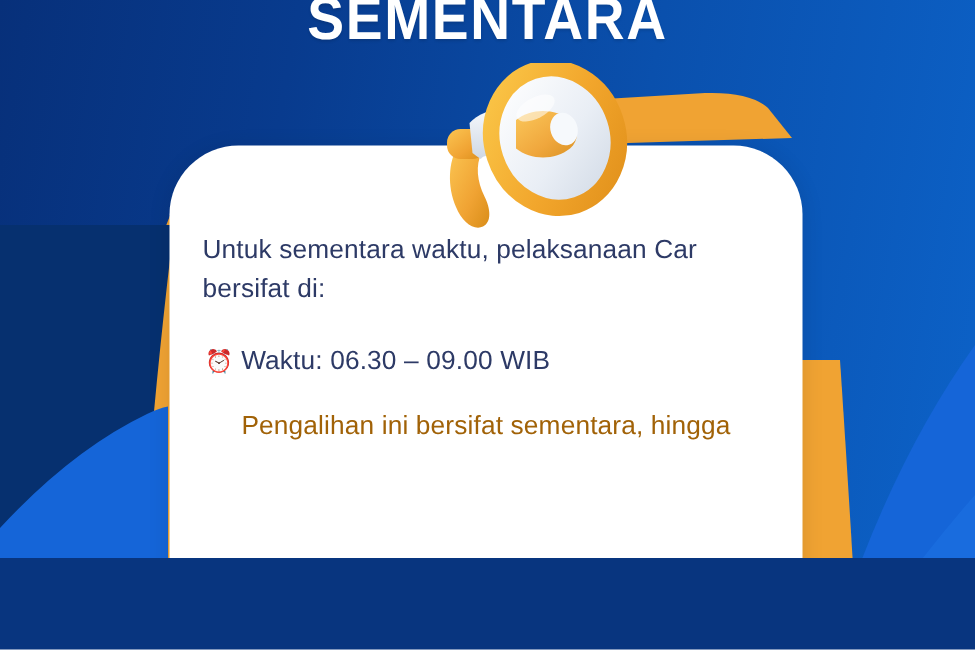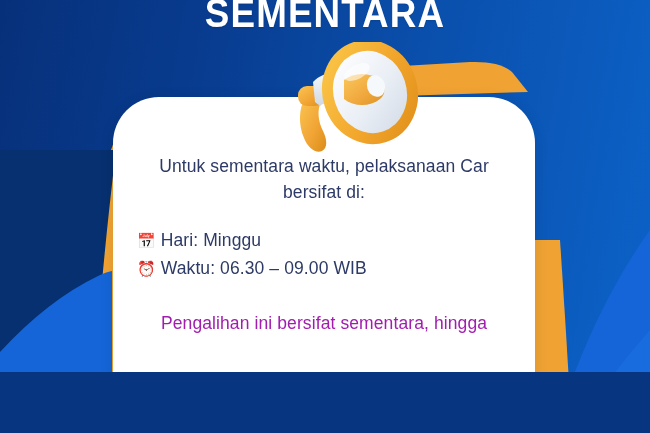--- a/index.html
+++ b/index.html
@@ -53,40 +53,40 @@
   }
 
   .card-inner {
     padding:56px 22px 0 22px;
   }
 
   .intro {
     color:#2d3a66;
     font-size:17.5px;
     line-height:26px;
-    text-align:center;
+    text-align:left;
     letter-spacing:.1px;
   }
   .intro div { white-space:nowrap; }
 
   .details {
     margin-top:22px;
     color:#2d3a66;
     font-size:17.5px;
     line-height:27px;
     letter-spacing:.1px;
     text-align:left;
     padding-left:2px;
   }
   .detail-line { white-space:normal; }
   .emoji { font-family:"DejaVu Sans",sans-serif; font-size:15px; }
 
   .closing {
-    margin-top:27px;
-    color:#a21caf;
+    margin-top:15px;
+    color:#a16207;
     font-size:17.5px;
     line-height:26px;
     text-align:center;
     letter-spacing:.1px;
   }
   .closing div { white-space:nowrap; }
 
   
   .megaphone {
     position:absolute;
@@ -124,24 +124,20 @@
 
   <div class="card">
     <div class="card-inner">
 
       <div class="intro">
         <div>Untuk sementara waktu, pelaksanaan Car</div>
         <div>bersifat di:</div>
       </div>
 
       <div class="details">
-        <div class="detail-line">
-          <span class="emoji">📅</span>
-          <span>Hari: Minggu</span>
-        </div>
         <div class="detail-line">
           <span class="emoji">⏰</span>
           <span>Waktu: 06.30 – 09.00 WIB</span>
         </div>
       </div>
 
       <div class="closing">
         <div>Pengalihan ini bersifat sementara, hingga</div>
       </div>
 

